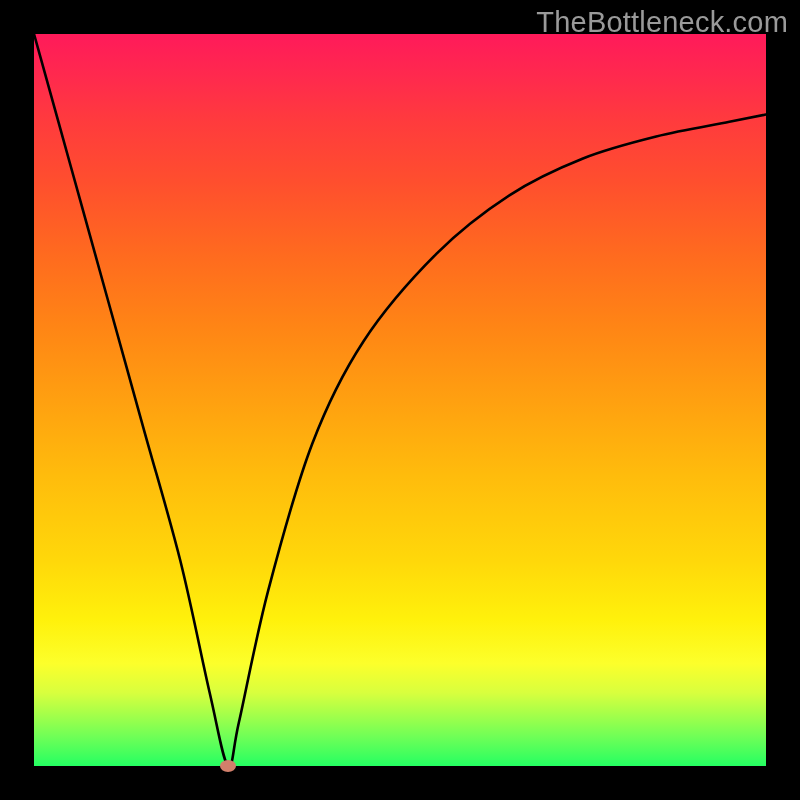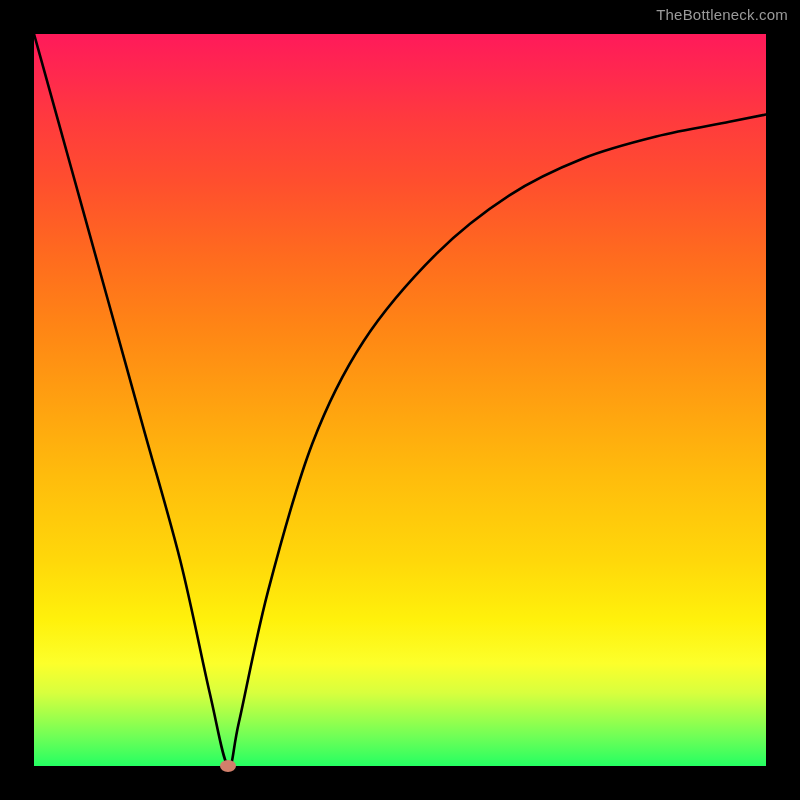--- a/index.html
+++ b/index.html
@@ -48,21 +48,21 @@
     left: 0;
     top: 0;
     width: 732px;
     height: 732px;
   }
   .watermark {
     position: absolute;
     top: 6px;
     right: 12px;
     color: #9a9a9a;
-    font-size: 15px;
+    font-size: 29px;
     letter-spacing: 0.2px;
     user-select: none;
     text-align: right;
   }
   .dot {
     position: absolute;
     width: 16px;
     height: 12px;
     border-radius: 50%;
     background: #d27f6b;

